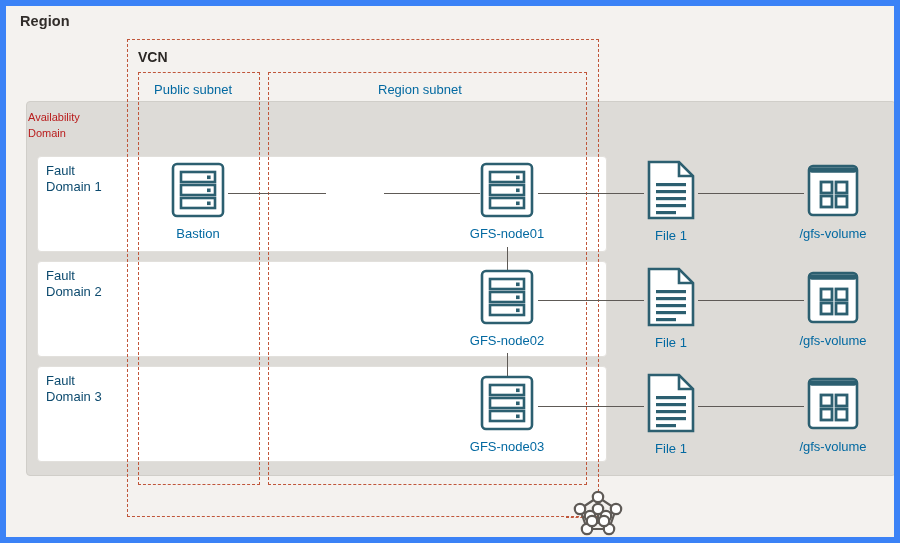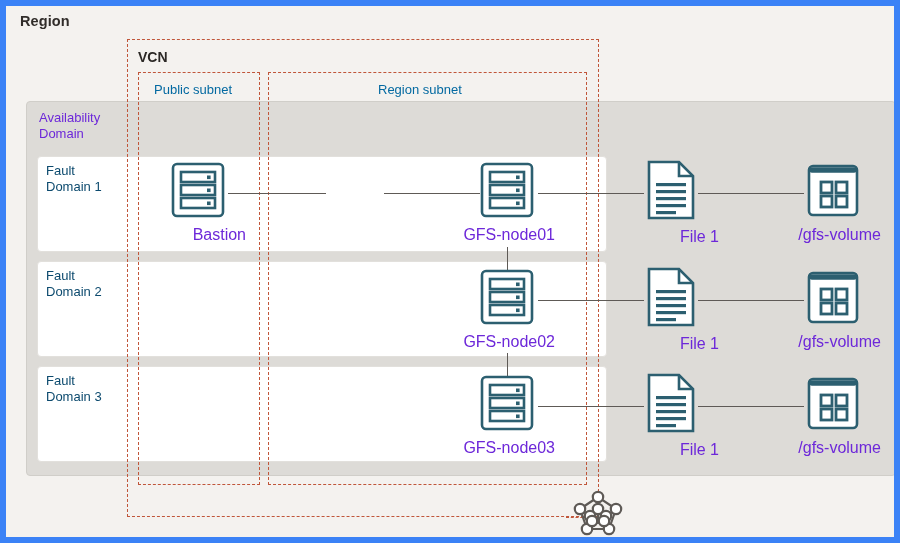--- a/index.html
+++ b/index.html
@@ -60,24 +60,24 @@
     position: absolute;
     left: 20px; top: 95px;
     width: 870px; height: 375px;
     background: #dddbd7;
     border: 1px solid #d0cec9;
     border-radius: 4px;
     box-sizing: border-box;
   }
   .ad-label {
     position: absolute;
-    left: 33px; top: 104px;
-    font-size: 13px;
+    left: 22px; top: 104px;
+    font-size: 11px;
     line-height: 15.5px;
-    color: #6d28d9;
+    color: #b91c1c;
     white-space: pre-line;
   }
 
   
   .fd-box {
     position: absolute;
     left: 31px;
     width: 570px;
     background: #ffffff;
     border: 1px solid #e2e0dc;
@@ -118,24 +118,23 @@
   }
 
   
   .node {
     position: absolute;
     width: 96px;
     text-align: center;
   }
   .node .caption {
     margin-top: 3px;
-    font-size: 16px;
-    color: #6d28d9;
+    font-size: 13px;
+    color: #0369a1;
     white-space: nowrap;
-    text-align: right;
   }
   .icon-wrap {
     display: inline-block;
     line-height: 0;
   }
 </style>
 </head>
 <body>
 
 <div id="canvas">

